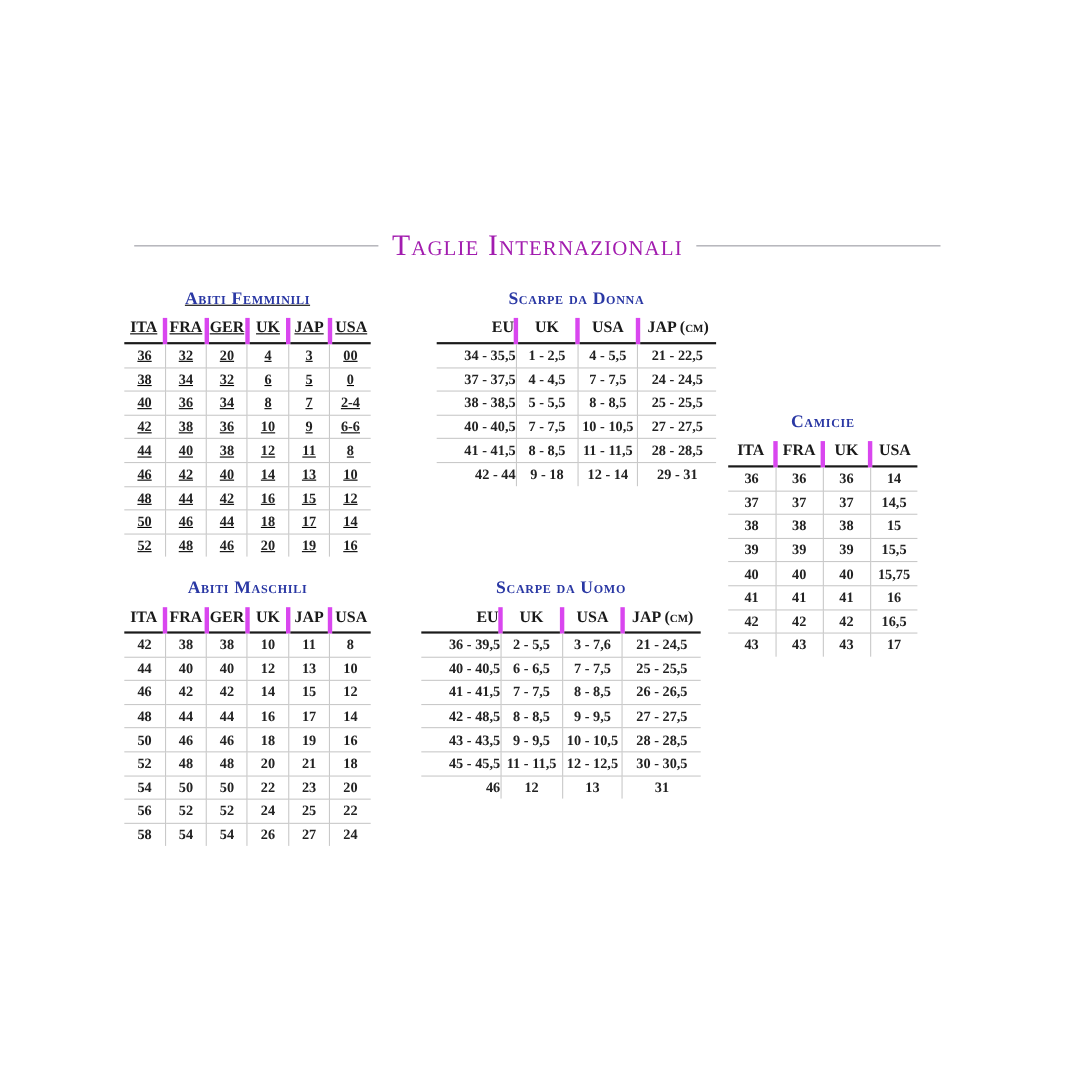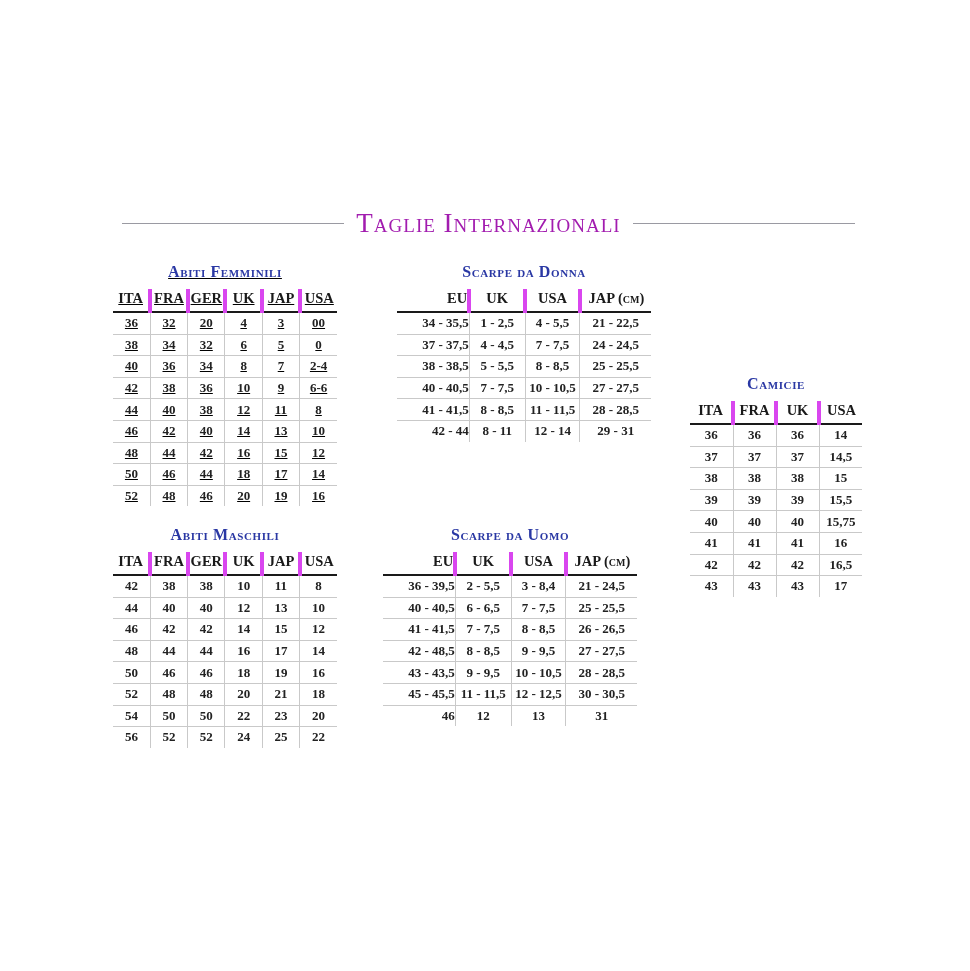--- a/index.html
+++ b/index.html
@@ -33,21 +33,21 @@
     line-height: 30px;
     letter-spacing: 1px;
     color: #a21caf;
     white-space: nowrap;
   }
 
   
   .tbl-block { position: absolute; }
   .tbl-block.af  { left: 113px; top: 263px; width: 224px; text-decoration: underline; }
   .tbl-block.sdd { left: 397px; top: 263px; width: 254px; }
-  .tbl-block.cam { left: 690px; top: 375px; width: 172px; }
+  .tbl-block.cam { left: 662px; top: 375px; width: 172px; }
   .tbl-block.am  { left: 113px; top: 526px; width: 224px; }
   .tbl-block.sdu { left: 383px; top: 526px; width: 254px; }
 
   .section-title {
     font-variant: small-caps;
     font-weight: bold;
     font-size: 16px;
     line-height: 18px;
     letter-spacing: 0.6px;
     color: #2a38a4;
@@ -229,21 +229,21 @@
             <td>27 - 27,5</td>
           </tr>
           <tr>
             <td>41 - 41,5</td>
             <td>8 - 8,5</td>
             <td>11 - 11,5</td>
             <td>28 - 28,5</td>
           </tr>
           <tr>
             <td>42 - 44</td>
-            <td>8 - 11</td>
+            <td>9 - 18</td>
             <td>12 - 14</td>
             <td>29 - 31</td>
           </tr>
         </tbody>
       </table>
   </div>
 
   <div class="tbl-block cam">
     <div class="section-title">Camicie</div>
     <table class="size-table">
@@ -379,40 +379,48 @@
             <td>20</td>
           </tr>
           <tr>
             <td>56</td>
             <td>52</td>
             <td>52</td>
             <td>24</td>
             <td>25</td>
             <td>22</td>
           </tr>
+          <tr>
+            <td>58</td>
+            <td>54</td>
+            <td>54</td>
+            <td>26</td>
+            <td>27</td>
+            <td>24</td>
+          </tr>
         </tbody>
       </table>
   </div>
 
   <div class="tbl-block sdu">
     <div class="section-title">Scarpe da Uomo</div>
     <table class="size-table shoes">
         <thead>
           <tr>
             <th>EU</th>
             <th>UK</th>
             <th>USA</th>
             <th>JAP (cm)</th>
           </tr>
         </thead>
         <tbody>
           <tr>
             <td>36 - 39,5</td>
             <td>2 - 5,5</td>
-            <td>3 - 8,4</td>
+            <td>3 - 7,6</td>
             <td>21 - 24,5</td>
           </tr>
           <tr>
             <td>40 - 40,5</td>
             <td>6 - 6,5</td>
             <td>7 - 7,5</td>
             <td>25 - 25,5</td>
           </tr>
           <tr>
             <td>41 - 41,5</td>

